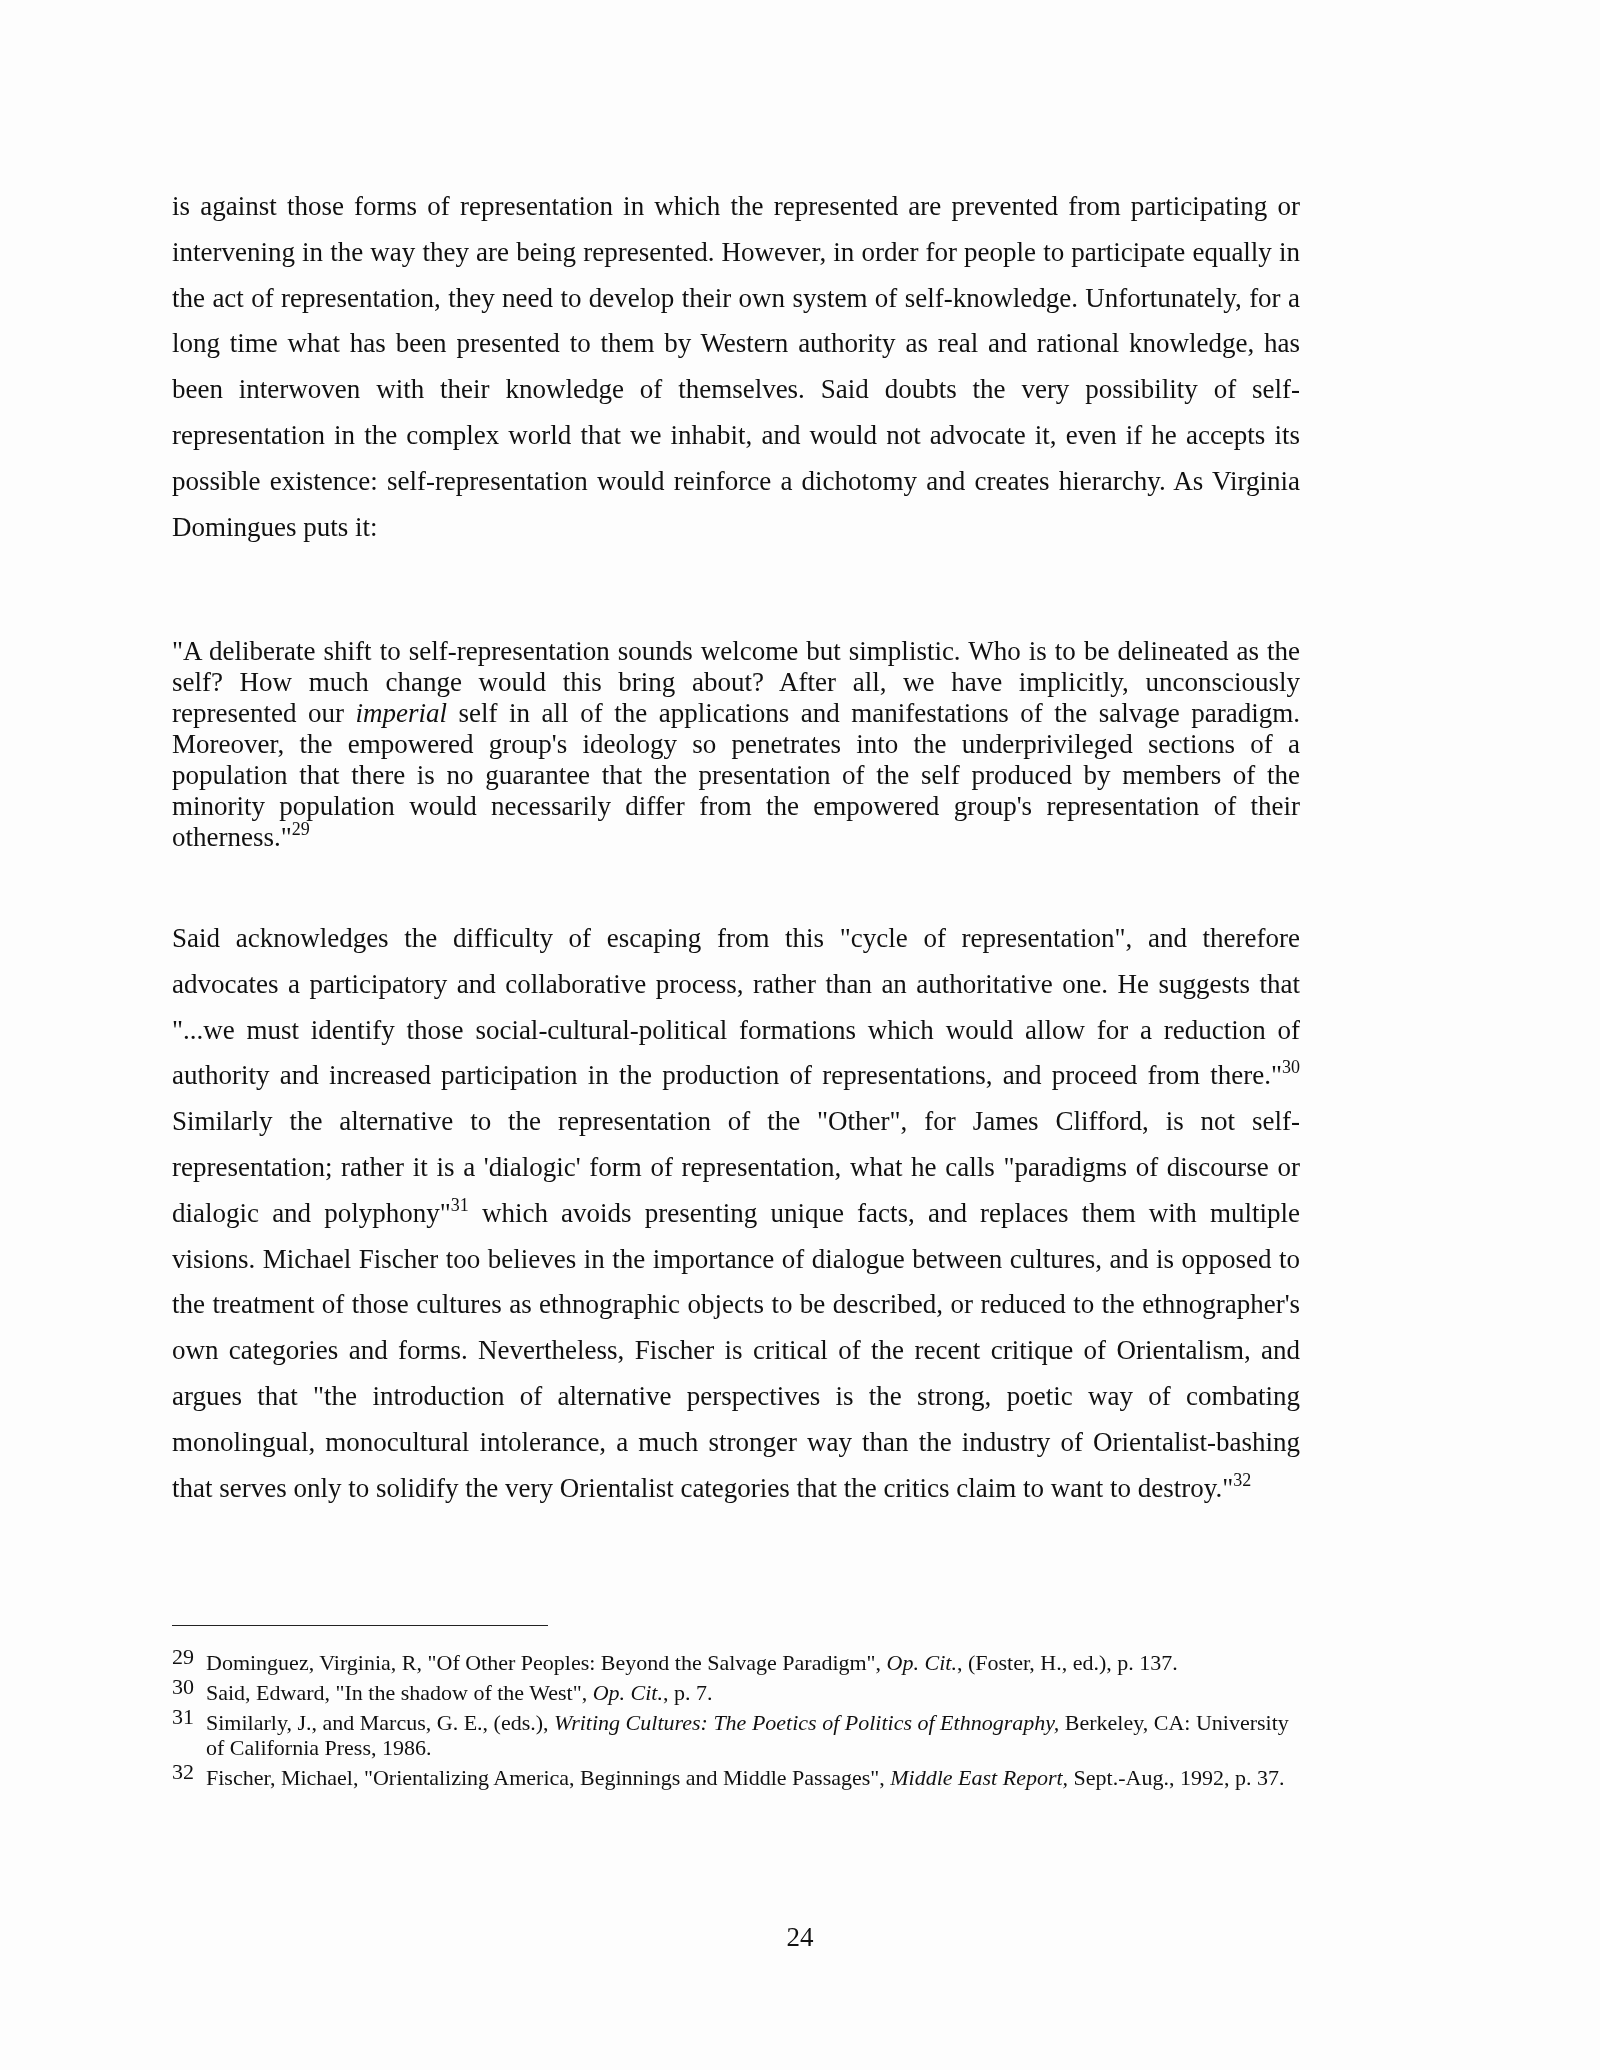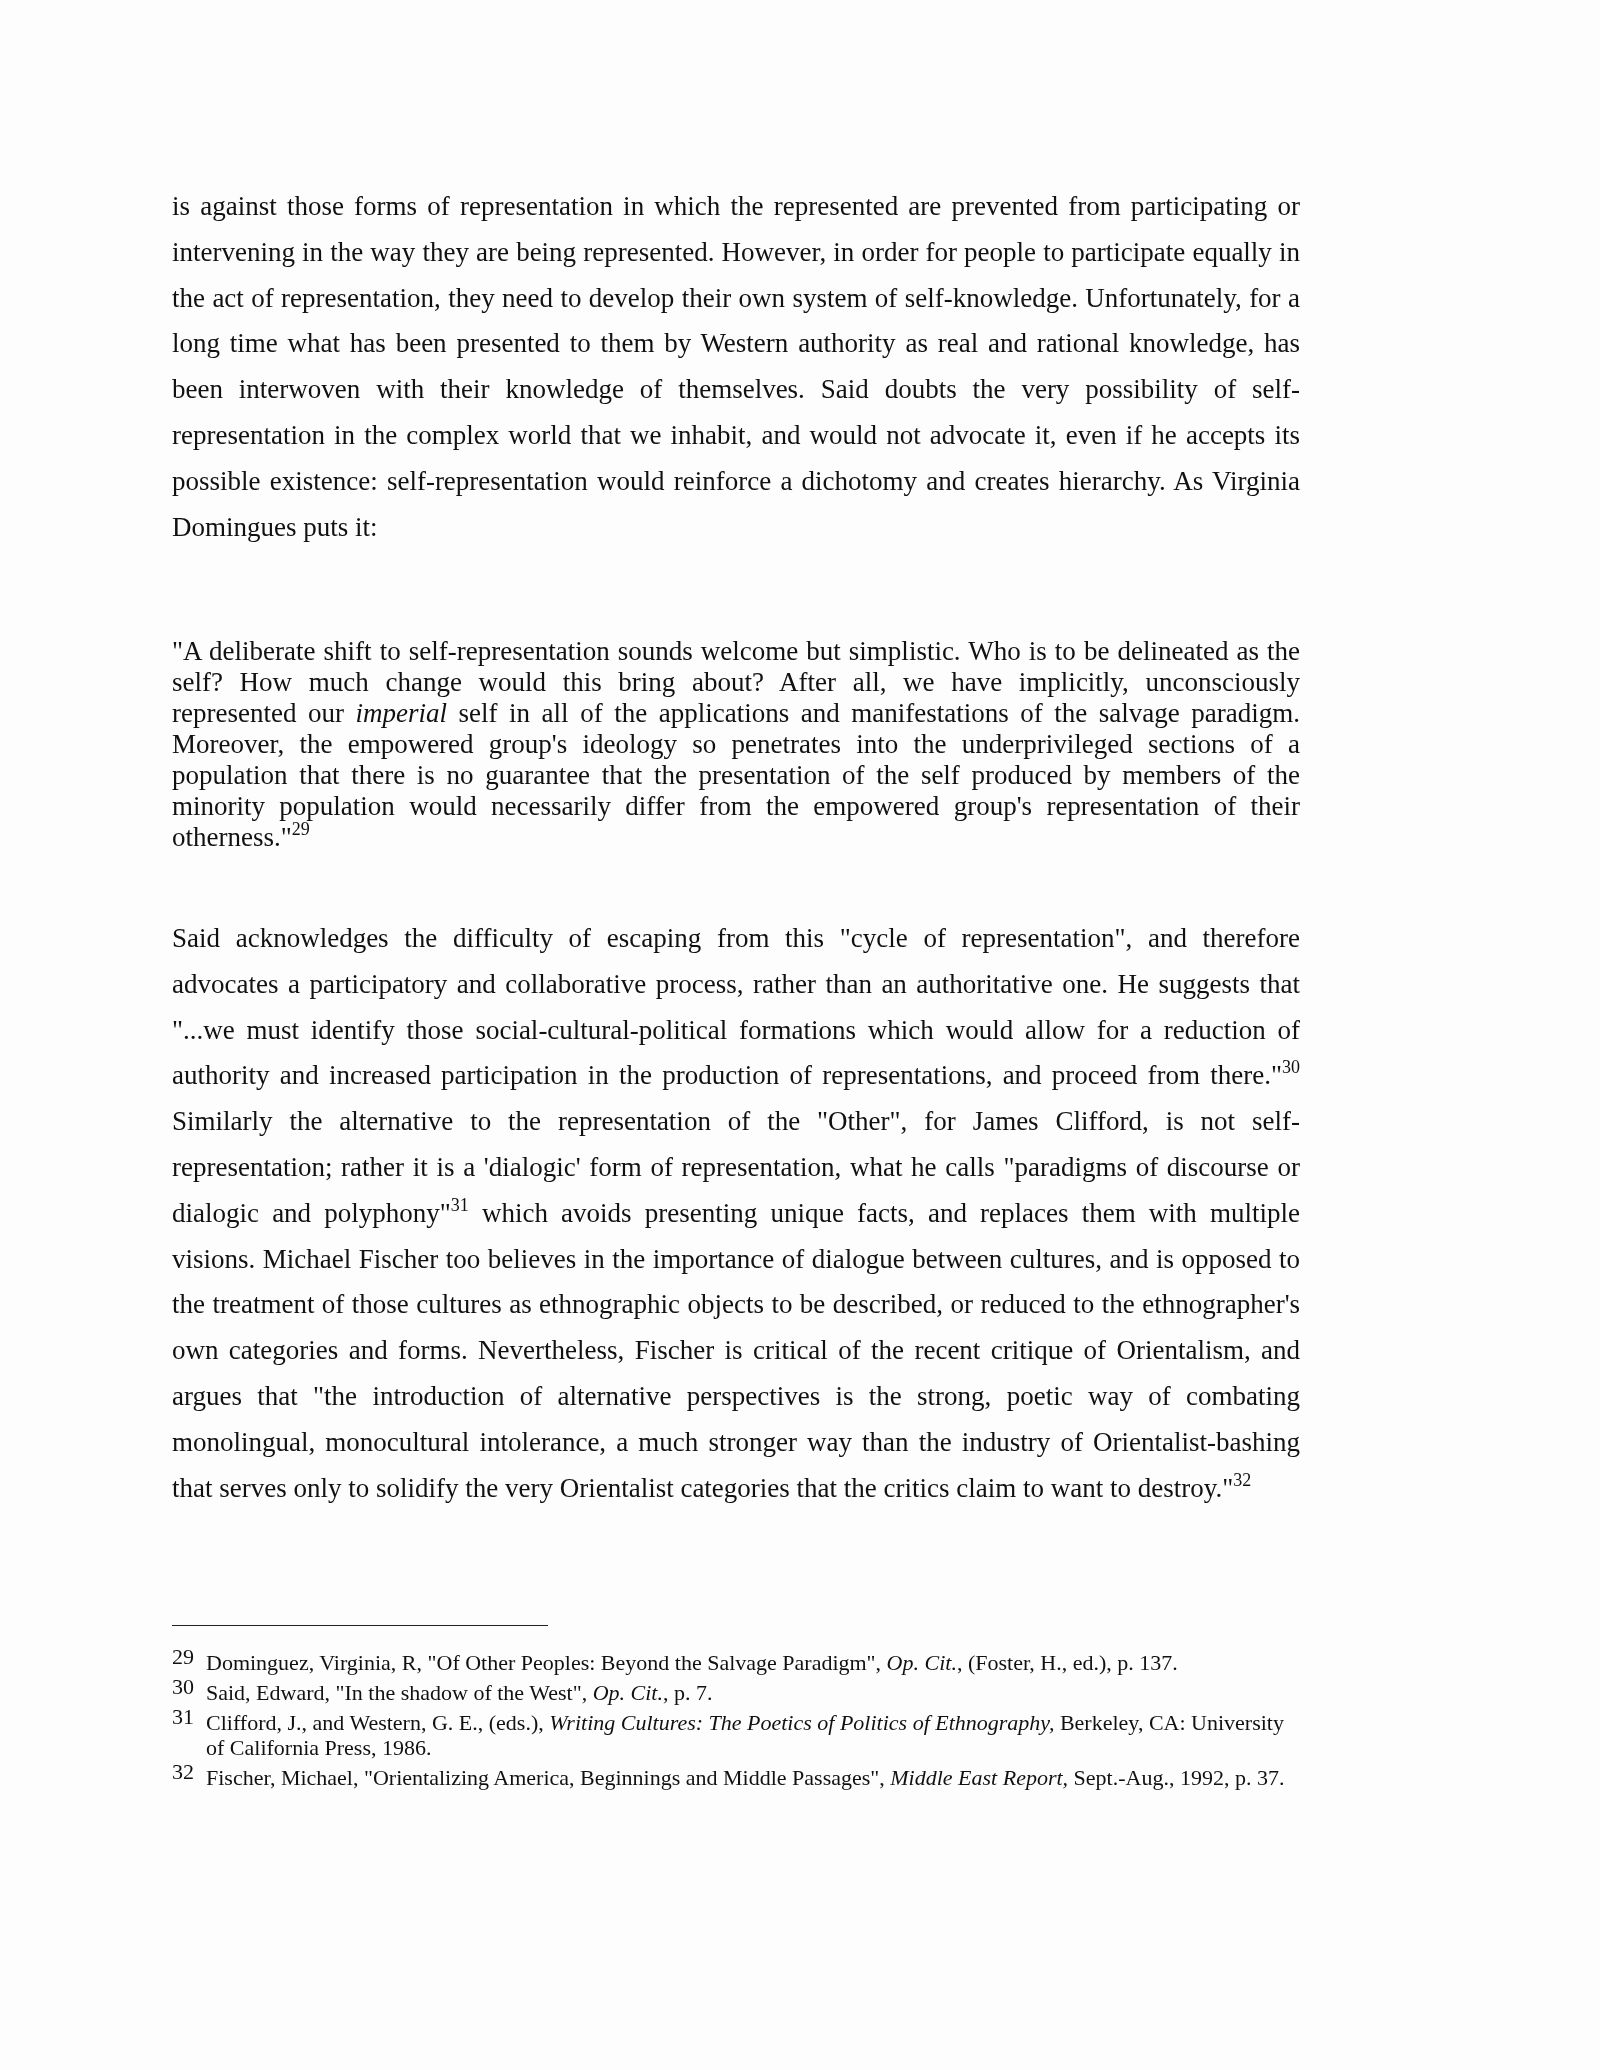--- a/index.html
+++ b/index.html
@@ -105,22 +105,23 @@
     <li class="footnote">
       <span class="fn-num">29</span>
       <span>Dominguez, Virginia, R, "Of Other Peoples: Beyond the Salvage Paradigm", </span><em>Op. Cit.</em><span>, (Foster, H., ed.), p. 137.</span>
     </li>
     <li class="footnote">
       <span class="fn-num">30</span>
       <span>Said, Edward, "In the shadow of the West", </span><em>Op. Cit.</em><span>, p. 7.</span>
     </li>
     <li class="footnote">
       <span class="fn-num">31</span>
-      <span>Clifford, J., and Western, G. E., (eds.), </span><em>Writing Cultures: The Poetics of Politics of Ethnography,</em><span> Berkeley, CA: University of California Press, 1986.</span>
+      <span>Similarly, J., and Marcus, G. E., (eds.), </span><em>Writing Cultures: The Poetics of Politics of Ethnography,</em><span> Berkeley, CA: University of California Press, 1986.</span>
     </li>
     <li class="footnote">
       <span class="fn-num">32</span>
       <span>Fischer, Michael, "Orientalizing America, Beginnings and Middle Passages", </span><em>Middle East Report,</em><span> Sept.-Aug., 1992, p. 37.</span>
     </li>
   </ol>
 
+  <div class="page-number">24</div>
 
 </div>
 
 </body></html>

